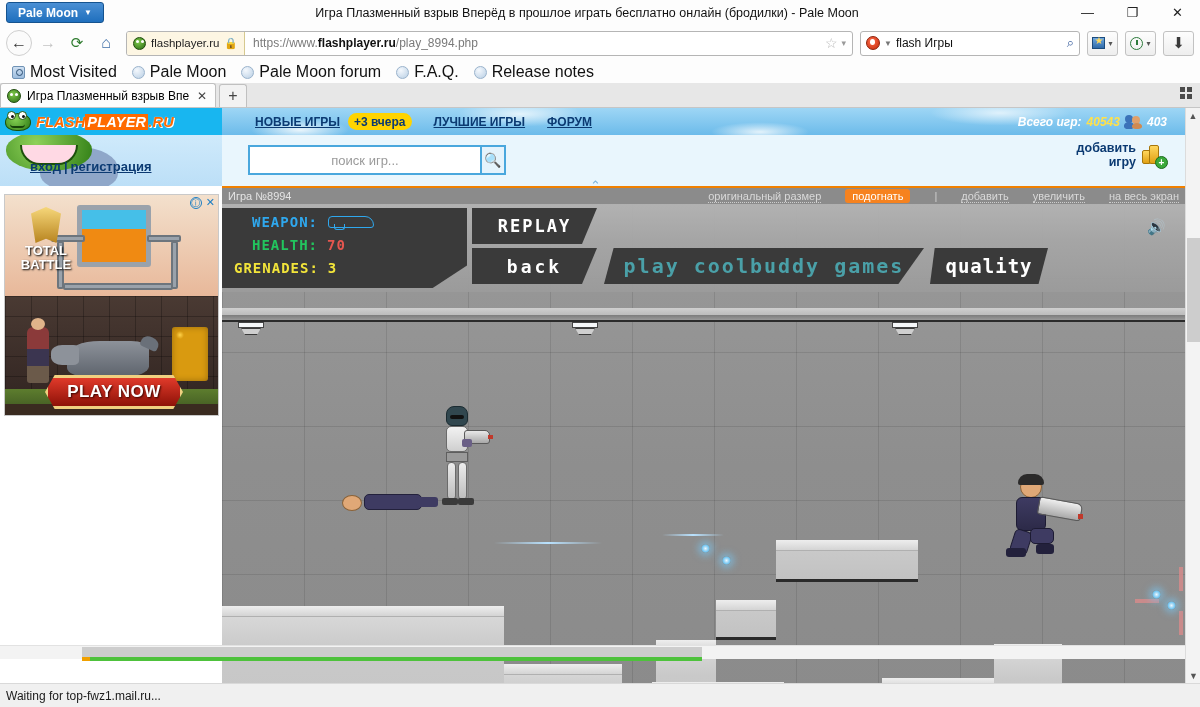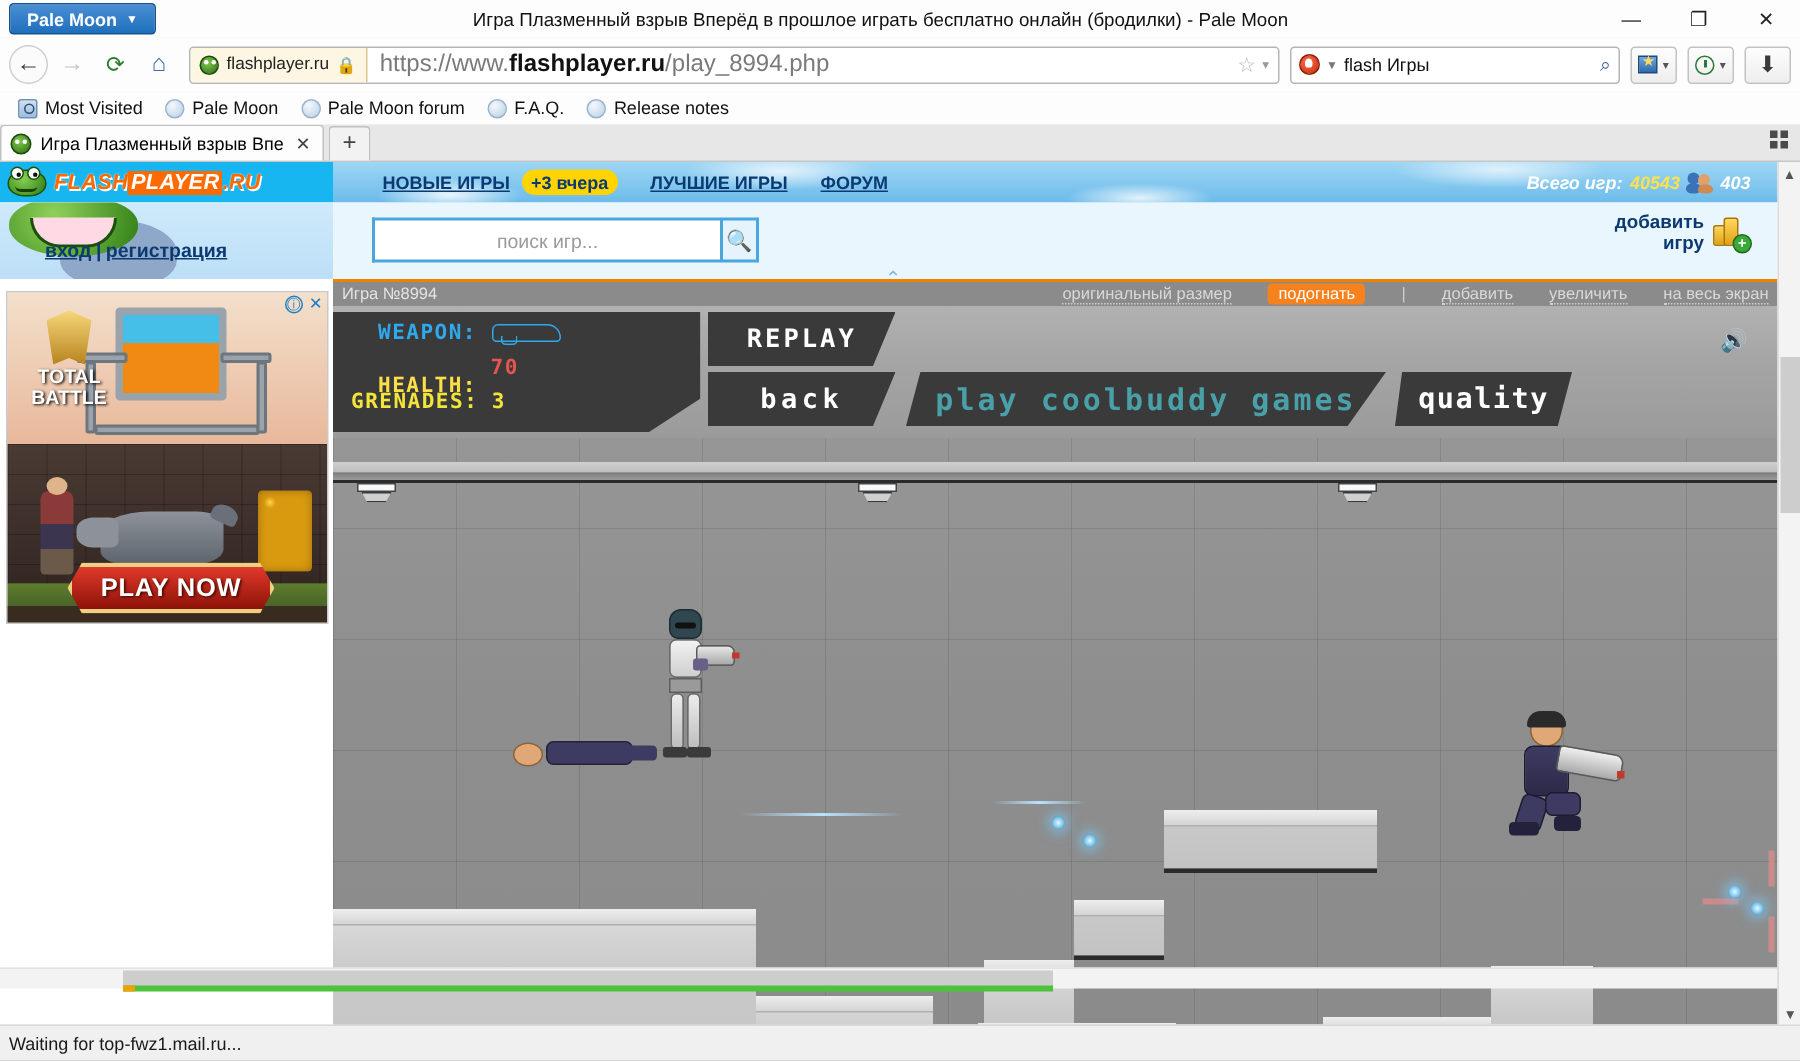--- a/index.html
+++ b/index.html
@@ -65,21 +65,21 @@
   .frogicon{
     width:13px; height:13px; border-radius:50%;
     background:radial-gradient(circle at 40% 35%,#7ec94a,#2c6b15);
     border:1px solid #1d4a0c; position:relative;
   }
   .frogicon:after{
     content:""; position:absolute; left:2px; top:2px; width:3px; height:3px;
     background:#fff; border-radius:50%; box-shadow:5px 0 0 #fff;
   }
   .lockicon{ font-size:11px; color:#6b5a1e; }
-  .urltext{ flex:1; padding-left:8px; font-size:16px; color:#7a7a7a; white-space:nowrap; }
+  .urltext{ flex:1; padding-left:8px; font-size:12px; color:#7a7a7a; white-space:nowrap; }
   .urltext b{ color:#111; font-weight:bold; }
   .urlbar .star{ color:#b9b9b9; font-size:14px; padding:0 4px; }
   .urlbar .dropcaret{ color:#9a9a9a; font-size:9px; padding-right:6px; }
 
   .searchbar{
     width:220px; height:25px; background:#fff; border:1px solid #b5b5b5; border-radius:3px;
     display:flex; align-items:center; padding:0 5px; gap:4px;
   }
   .ddg{
     width:14px;height:14px;border-radius:50%;
@@ -101,21 +101,21 @@
   .bmsq:after{content:"★";position:absolute;left:1px;top:-3px;font-size:10px;color:#ffd95e;}
   .clockc{ width:13px;height:13px;border-radius:50%;border:1.6px solid #2b7a3a;position:relative;}
   .clockc:after{content:"";position:absolute;left:5px;top:2px;width:1.4px;height:5px;background:#2b7a3a;}
   .dlarrow{ font-size:15px; color:#3a3a3a; }
 
   
   .bookmarks{
     position:absolute; left:0; top:61px; width:1200px; height:22px;
     background:#fdfdfd; display:flex; align-items:center; padding-left:6px; gap:3px;
   }
-  .bm{ display:flex; align-items:center; gap:5px; padding:2px 6px; border-radius:3px; cursor:pointer; font-size:12px; color:#111; white-space:nowrap;}
+  .bm{ display:flex; align-items:center; gap:5px; padding:2px 6px; border-radius:3px; cursor:pointer; font-size:16px; color:#111; white-space:nowrap;}
   .bm .bico{ width:13px;height:13px; border-radius:50%;
      background:radial-gradient(circle at 35% 30%,#f4f8fd,#b9cfe4); border:1px solid #9ab3cc; }
   .bm .bico.mv{ border-radius:2px; background:linear-gradient(#cfe0f2,#9dbdde); border:1px solid #6f92b5; position:relative;}
   .bm .bico.mv:after{ content:""; position:absolute; left:3px; top:2px; width:5px;height:5px;border:1.4px solid #2c4f73;border-radius:50%;}
 
   
   .tabstrip{
     position:absolute; left:0; top:83px; width:1200px; height:25px;
     background:#e7e7e7; display:flex; align-items:flex-end;
     border-bottom:1px solid #c6c6c6;
@@ -292,21 +292,21 @@
   }
   .statsbox{
     position:absolute; left:0; top:4px; width:245px; height:80px;
     background:#3a3a3a;
     clip-path: polygon(0 0, 100% 0, 100% 72%, 86% 100%, 0 100%);
     padding:6px 0 0 0;
   }
   .statline{ display:flex; align-items:flex-start; height:23px; padding-left:30px; font-weight:bold; letter-spacing:1px; }
   .statlabel{ font-size:14px; font-family:"DejaVu Sans Mono", monospace; }
   .statlabel.weapon{ color:#2fa8ee; }
-  .statlabel.health{ color:#fde047;margin-top:12px; }
+  .statlabel.health{ color:#22c55e; }
   .statlabel.gren{ color:#f2e43a; }
   .statval{ margin-left:9px; font-size:14px; font-weight:bold; font-family:"DejaVu Sans Mono", monospace; }
   .statval.health{ color:#e4564f; }
   .statval.gren{ color:#f2e43a; }
   .gunicon{
     margin-left:10px; width:46px;height:15px; position:relative;
   }
   .gunicon:before{
     content:""; position:absolute;left:0;top:2px;width:44px;height:10px;
     border:1.6px solid #2fa8ee; border-radius:4px 9px 3px 3px;

